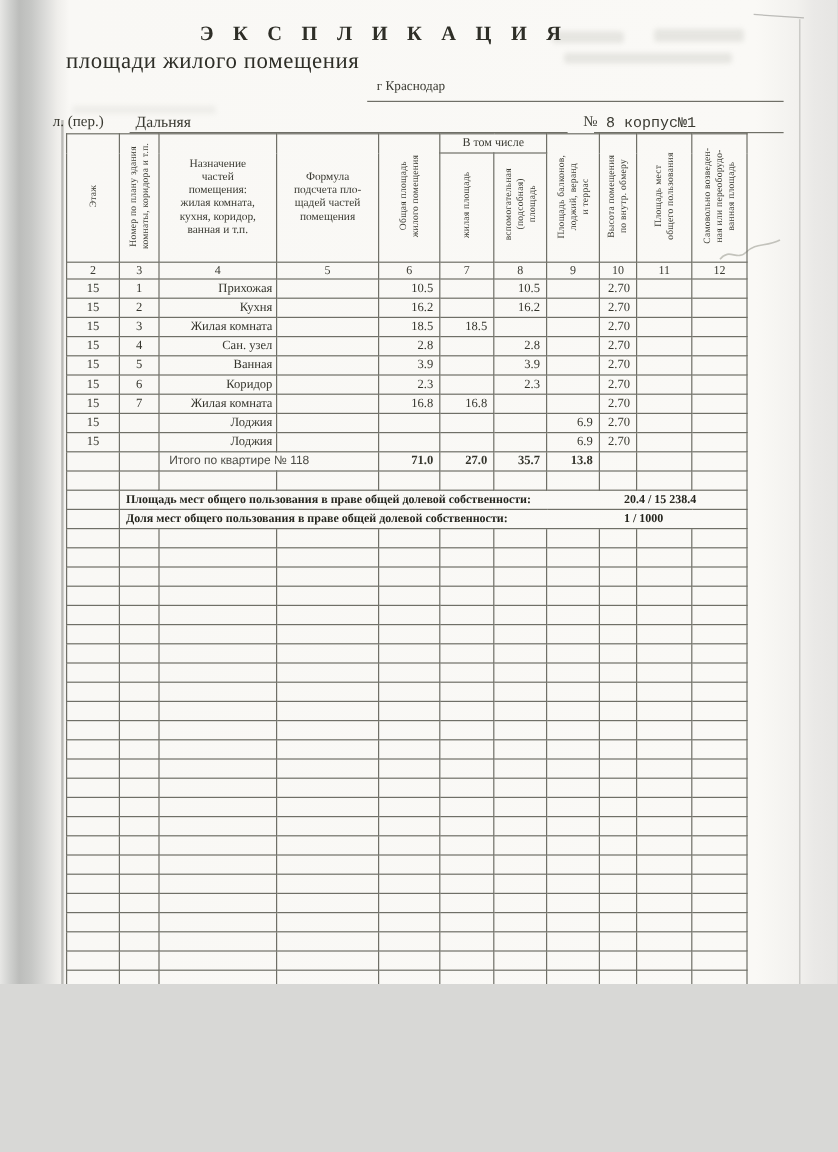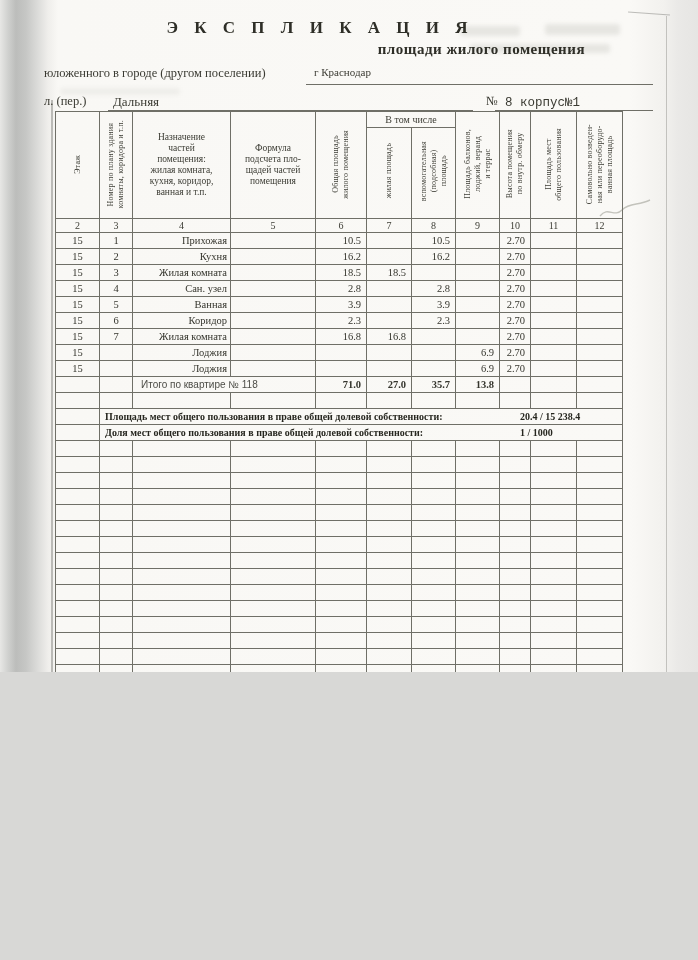--- a/index.html
+++ b/index.html
@@ -1,37 +1,37 @@
 <!DOCTYPE html>
 <html><head>
 <meta charset="utf-8">
 <style>
   html,body{margin:0;padding:0;background:#d8d8d6;}
-  .page{position:relative;width:698px;height:672px;overflow:hidden;
+  .page{position:relative;width:698px;height:820px;overflow:hidden;
     font-family:"Liberation Serif","DejaVu Serif",serif;color:#3a3a32;
     background:linear-gradient(90deg,#e7e7e5 0px,#d0d1cf 8px,#bcbdbb 16px,#c6c7c5 26px,#dcdcda 38px,#efeeeb 48px,#f9f8f5 58px,#faf9f6 630px,#f2f1ee 664px,#eae9e7 678px,#e6e5e3 698px);}
   .shade-bottom{position:absolute;left:0;top:880px;width:698px;height:80px;
     background:linear-gradient(180deg,rgba(120,120,115,0) 0%,rgba(120,120,115,0.05) 100%);}
   
   .fold-line{position:absolute;left:51px;top:100px;width:2px;height:845px;background:rgba(118,118,112,0.45);}
   .right-edge-line{position:absolute;left:666px;top:16px;width:1px;height:934px;background:rgba(125,125,120,0.4);}
   .corner-line{position:absolute;left:628px;top:13px;width:42px;height:1px;background:rgba(130,130,125,0.5);transform:rotate(4deg);}
   .ghost{position:absolute;background:#cfcfc9;filter:blur(2px);opacity:0.45;border-radius:3px;}
   .g1{left:460px;top:26px;width:60px;height:10px;}
   .g2{left:545px;top:24px;width:75px;height:11px;}
   .g3{left:470px;top:44px;width:140px;height:9px;}
   .g4{left:60px;top:88px;width:120px;height:7px;opacity:0.25;}
   .bleed-bottom{position:absolute;left:452px;top:937px;width:205px;height:1px;
     border-top:1px dashed rgba(150,150,145,0.5);}
   .squiggle{position:absolute;left:598px;top:192px;opacity:0.8;}
   
   .title{position:absolute;left:55px;top:18px;width:530px;text-align:center;
     font-size:17px;font-weight:bold;letter-spacing:6px;color:#2e2e27;}
-  .subtitle{position:absolute;left:55px;top:41px;width:530px;text-align:right;
-    font-size:15px;font-weight:bold;letter-spacing:0.5px;color:#2e2e27;}
+  .subtitle{position:absolute;left:55px;top:41px;width:530px;text-align:left;
+    font-size:19px;font-weight:normal;letter-spacing:0.5px;color:#2e2e27;}
   .addr1-label{position:absolute;left:44px;top:66px;font-size:12.5px;}
   .addr1-value{position:absolute;left:314px;top:66px;font-size:11px;}
   .addr1-line{position:absolute;left:306px;top:84px;width:347px;height:1px;background:#6f6f67;}
   .addr2-label{position:absolute;left:44px;top:94px;font-size:12.5px;}
   .addr2-value{position:absolute;left:113px;top:94px;font-size:13px;text-align:center;}
   .addr2-line{position:absolute;left:108px;top:110px;width:365px;height:1px;background:#6f6f67;}
   .num-label{position:absolute;left:486px;top:94px;font-size:12.5px;}
   .num-value{position:absolute;left:505px;top:96px;font-size:12.5px;font-family:Liberation Mono, monospace;}
   .num-line{position:absolute;left:495px;top:110px;width:158px;height:1px;background:#6f6f67;}
   
@@ -71,21 +71,20 @@
   <div class="ghost g3"></div>
   <div class="ghost g4"></div>
   <div class="bleed-bottom"></div>
   <svg class="squiggle" width="54" height="34" viewBox="0 0 54 34">
     <path d="M2 24 C10 14, 16 26, 24 18 C32 10, 40 14, 52 8" stroke="#b6b6ae" stroke-width="1.4" fill="none"></path>
   </svg>
 
   <div class="title">Э К С П Л И К А Ц И Я</div>
   <div class="subtitle">площади жилого помещения</div>
 
-  <div class="addr1-label">юложенного в городе (другом поселении)</div>
   <div class="addr1-value">г Краснодар</div>
   <div class="addr1-line"></div>
 
   <div class="addr2-label">л. (пер.)</div>
   <div class="addr2-value">Дальняя</div>
   <div class="addr2-line"></div>
   <div class="num-label">№</div>
   <div class="num-value">8 корпус№1</div>
   <div class="num-line"></div>
 

